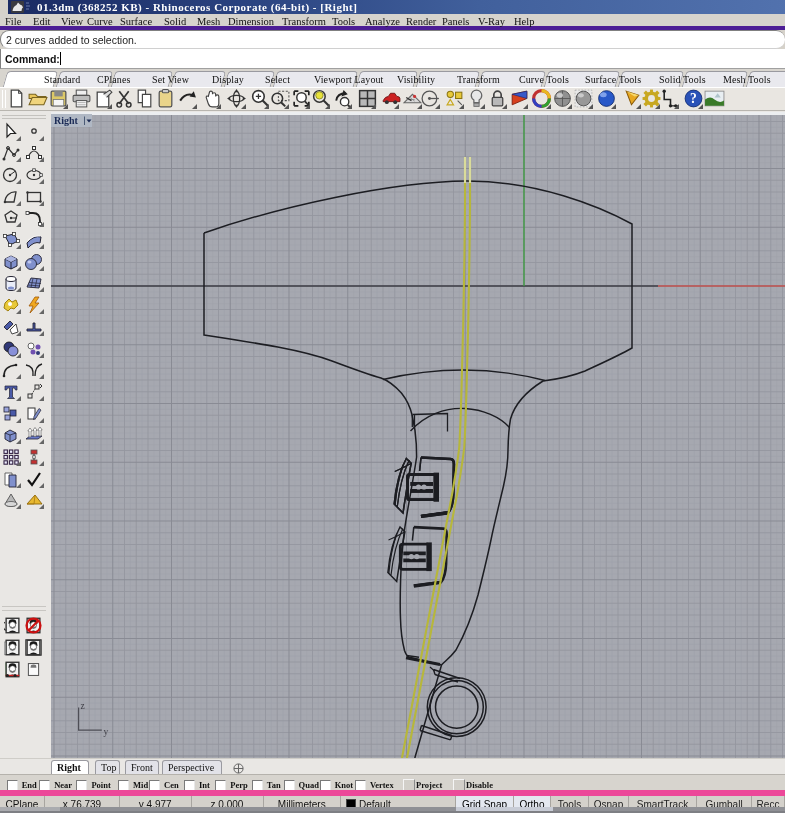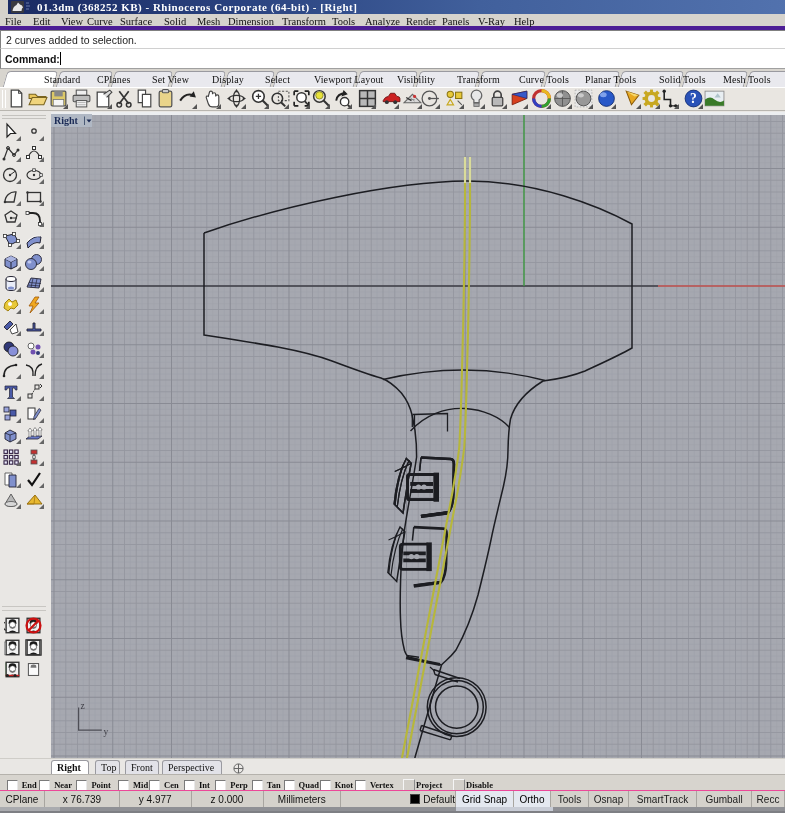--- a/index.html
+++ b/index.html
@@ -2,42 +2,42 @@
 <html><head><meta charset="utf-8"><style>
 *{margin:0;padding:0;box-sizing:border-box;}
 html,body{width:785px;height:813px;overflow:hidden;}
 body{font-family:"Liberation Sans",sans-serif;position:relative;background:#d6d2ca;}
 .abs{position:absolute;}
 #title{left:8px;top:0;width:785px;height:28px;background:linear-gradient(to right,#1a2a62,#2a4380 30%,#41609c 60%,#5272ae 100%);padding-left:29px;}
 #title .txt{position:absolute;left:29px;top:0px;color:#fff;font-family:"Liberation Serif",serif;font-weight:bold;font-size:11px;line-height:14px;letter-spacing:0.5px;white-space:nowrap;}
 #ticon{position:absolute;left:3px;top:1px;width:20px;height:12px;}
 #menu{left:0;top:14px;width:785px;height:16px;background:#d6d3cd;border-bottom:4px solid #4c1d95;}
 #menu span{position:absolute;top:0;font-family:"Liberation Serif",serif;font-size:10.5px;line-height:16px;color:#111;letter-spacing:0px;}
-#hist{left:0;top:30px;width:785px;height:19px;background:#fff;border-left:1px solid #808080;border-top:1px solid #808080;border-bottom:1px solid #d0d0d0;}
+#hist{left:0;top:30px;width:785px;height:19px;background:#fff;border-left:1px solid #808080;border-top:1px solid #808080;border-bottom:1px solid #d0d0d0;border-radius:9px;}
 #hist span{position:absolute;left:5px;top:3px;font-size:10.5px;color:#222;}
 #cmd{left:0;top:49px;width:785px;height:20px;background:#fff;border-left:1px solid #808080;border-bottom:1px solid #a0a0a0;}
 #cmd span{position:absolute;left:4px;top:4px;font-size:10.5px;font-weight:bold;color:#111;}
 #cmd .cursor{position:absolute;left:59px;top:3px;width:1px;height:13px;background:#000;}
 #tabs{left:0;top:69px;width:785px;height:18px;background:#d8d5cf;}
 .tab{position:absolute;top:2px;height:16px;background:#e9e9ee;border:1px solid #9a9aa0;border-bottom:none;border-radius:4px 4px 0 0;transform:skewX(-16deg);}
 .tab.act{background:#ffffff;z-index:3;}
 .tabt{position:absolute;top:3px;font-family:"Liberation Serif",serif;font-size:10px;line-height:15px;color:#111;z-index:4;letter-spacing:0.1px;white-space:nowrap;padding-left:37px;}
 #tools{left:0;top:87px;width:785px;height:24px;background:#e9e6e1;border-top:1px solid #fff;border-bottom:1px solid #b8b5af;}
 #main{left:0;top:111px;width:785px;height:647px;background:#e9e7e4;}
 #side{position:absolute;left:0;top:0;width:51px;height:647px;background:#e9e7e4;}
 #vp{position:absolute;left:51px;top:1px;width:734px;height:646px;}
 #vtabs{left:0;top:758px;width:785px;height:16px;background:#e9e7e4;border-top:1px solid #cfcdc8;}
 .vtab{position:absolute;top:1px;height:15px;background:#e2e2e8;border:1px solid #9a9aa0;border-bottom:none;border-radius:3px 3px 0 0;}
 .vtab.act{background:#fff;}
 .vtabt{position:absolute;top:3px;font-family:"Liberation Serif",serif;font-size:10px;color:#111;z-index:2;white-space:nowrap;}
 #osnap{left:0;top:774px;width:785px;height:16px;background:#d7d4ce;border-top:1px solid #b5b2ac;}
 .cb{position:absolute;top:5px;width:11px;height:11px;background:#fff;border-top:1px solid #7a7a7a;border-left:1px solid #7a7a7a;border-right:1px solid #e8e8e8;border-bottom:1px solid #e8e8e8;}
 .cbl{position:absolute;top:5px;font-family:"Liberation Serif",serif;font-weight:bold;font-size:8.5px;color:#111;letter-spacing:0px;white-space:nowrap;}
 .tbtn{position:absolute;top:4px;width:12px;height:12px;background:#d2cfc9;border-top:1px solid #f5f5f5;border-left:1px solid #f5f5f5;border-right:1px solid #8a8a8a;border-bottom:1px solid #8a8a8a;}
-#status{left:0;top:790px;width:785px;height:17px;background:#d4d1cb;border-top:1px solid #ec4899;}
+#status{left:0;top:790px;width:785px;height:17px;background:#d4d1cb;border-top:6px solid #ec4899;}
 .scell{position:absolute;top:0;height:17px;font-size:10px;line-height:17px;color:#111;text-align:center;border-right:1px solid #a8a5a0;}
 .sbtn{position:absolute;top:0;height:17px;font-size:10px;line-height:17px;color:#222;text-align:center;border-right:1px solid #a8a5a0;}
 .sbtn.on{background:#e4e8f0;font-weight:normal;color:#000;}
 #bstrip{left:0;top:807px;width:785px;height:6px;background:#8f9095;}
 </style></head><body>
 <div id="title" class="abs">
     <svg id="ticon" viewBox="0 0 20 12">
       <rect x="0" y="0" width="13" height="12" rx="1" fill="#3a3a40"></rect>
       <path d="M1.5,10 q0.5,-4.5 4,-6 l1.5,-2.5 l2,2 q2.5,0.5 3,3 l-1,1 l-0.5,2.5 z" fill="#e8e8e8"></path>
       <path d="M15,2 l3,0 M15,5 l4,0 M15,8 l3,0" stroke="#6a7ba8" stroke-width="1"></path>
@@ -81,21 +81,21 @@
     <div class="tabt" style="left:228px">Select</div>
     <div class="tab" style="left:275px;width:81px"></div>
     <div class="tabt" style="left:277px">Viewport Layout</div>
     <div class="tab" style="left:358px;width:58px"></div>
     <div class="tabt" style="left:360px">Visibility</div>
     <div class="tab" style="left:418px;width:60px"></div>
     <div class="tabt" style="left:420px">Transform</div>
     <div class="tab" style="left:480px;width:64px"></div>
     <div class="tabt" style="left:482px">Curve Tools</div>
     <div class="tab" style="left:546px;width:72px"></div>
-    <div class="tabt" style="left:548px">Planar Tools</div>
+    <div class="tabt" style="left:548px">Surface Tools</div>
     <div class="tab" style="left:620px;width:62px"></div>
     <div class="tabt" style="left:622px">Solid Tools</div>
     <div class="tab" style="left:684px;width:62px"></div>
     <div class="tabt" style="left:686px">Mesh Tools</div>
     <div class="tab" style="left:748px;width:53px"></div>
     <div class="tabt" style="left:750px">Drafting</div>
   </div>
 <div id="tools" class="abs"></div>
 <div class="abs" style="left:2px;top:90px;width:1px;height:18px;background:#b8b5af;border-right:1px solid #fff"></div>
 <div class="abs" style="left:5px;top:90px;width:1px;height:18px;background:#b8b5af;border-right:1px solid #fff"></div>
@@ -661,21 +661,21 @@
     <div class="cbl" style="left:416px">Project</div>
     <div class="tbtn" style="left:453px"></div>
     <div class="cbl" style="left:466px">Disable</div>
   </div>
 <div id="status" class="abs">
     <div class="scell" style="left:0.0px;width:45.0px">CPlane</div>
     <div class="scell" style="left:45.0px;width:75.0px">x 76.739</div>
     <div class="scell" style="left:120.0px;width:71.5px">y 4.977</div>
     <div class="scell" style="left:191.5px;width:72.0px">z 0.000</div>
     <div class="scell" style="left:263.5px;width:77.5px">Millimeters</div>
-    <div class="scell" style="left:341.0px;width:115.0px;text-align:right;padding-left:5px"><span style="display:inline-block;width:10px;height:10px;background:#000;border:1px solid #444;vertical-align:-1px;margin-right:3px"></span>Default</div>
+    <div class="scell" style="left:341.0px;width:115.0px;text-align:left;padding-left:5px"><span style="display:inline-block;width:10px;height:10px;background:#000;border:1px solid #444;vertical-align:-1px;margin-right:3px"></span>Default</div>
     <div class="sbtn on" style="left:456.0px;width:58.0px">Grid Snap</div>
     <div class="sbtn on" style="left:514.0px;width:37.0px">Ortho</div>
     <div class="sbtn" style="left:551.0px;width:38.0px">Tools</div>
     <div class="sbtn" style="left:589.0px;width:40.0px">Osnap</div>
     <div class="sbtn" style="left:629.0px;width:68.0px">SmartTrack</div>
     <div class="sbtn" style="left:697.0px;width:55.0px">Gumball</div>
     <div class="sbtn" style="left:752.0px;width:33.0px">Recc</div>
   </div>
 <div id="bstrip" class="abs">
     <div class="abs" style="left:0;top:0;width:60px;height:6px;background:#aaabaf"></div>

